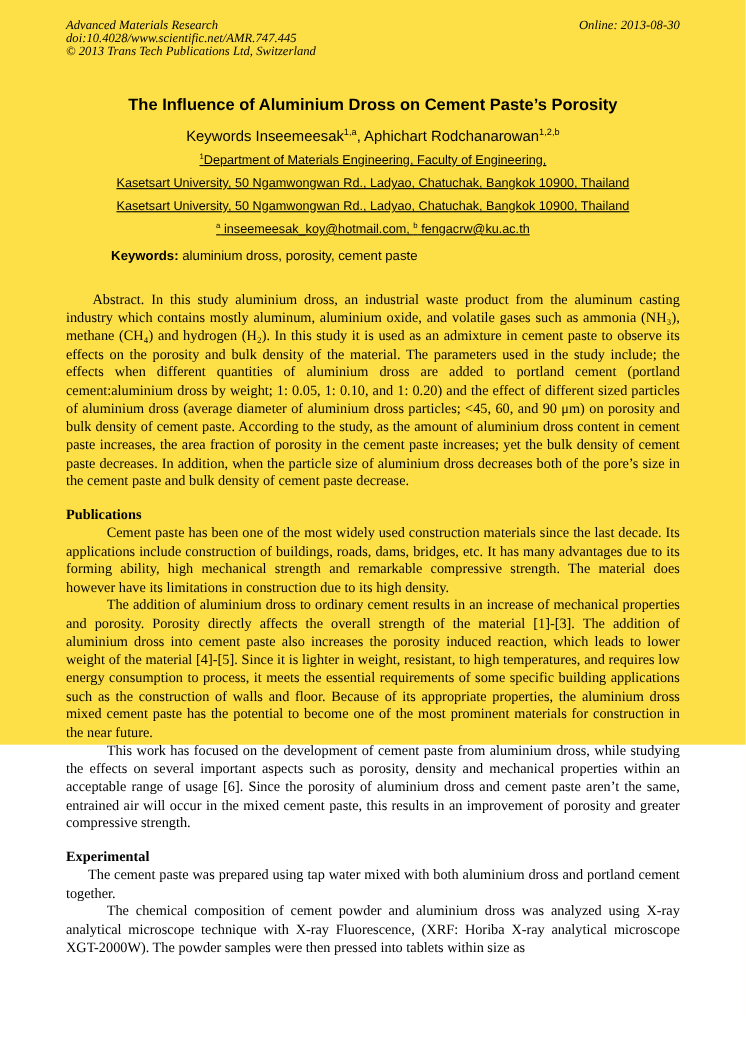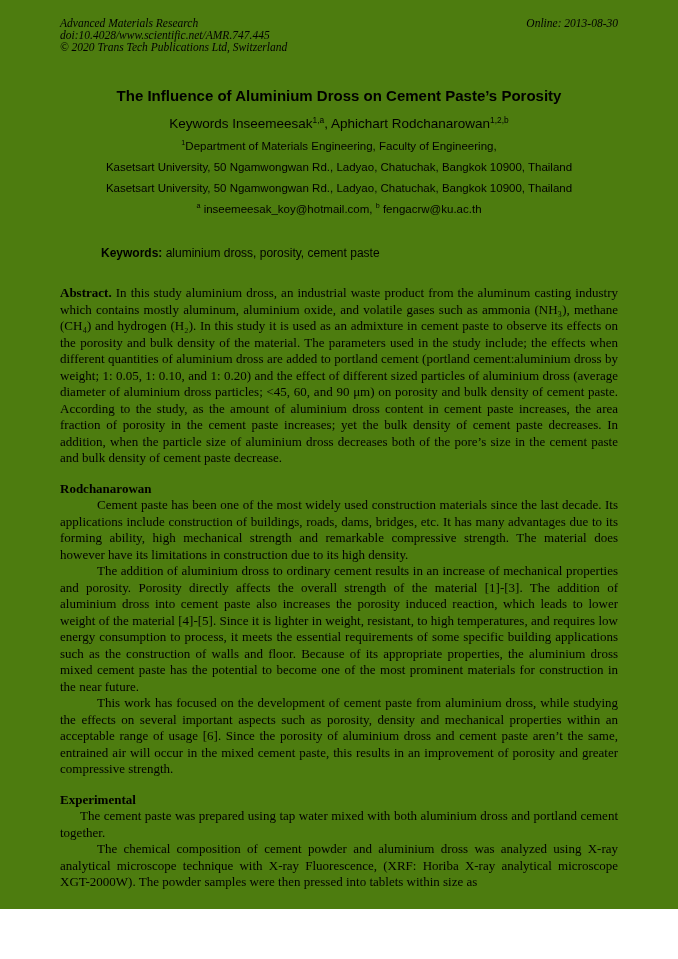--- a/index.html
+++ b/index.html
@@ -4,23 +4,23 @@
 <style>
   * { margin: 0; padding: 0; box-sizing: border-box; }
   html, body { background: #ffffff; }
   body {
     width: 678px; height: 959px;
     position: relative;
     color: #000000;
     overflow: hidden;
   }
   .page {
-    width: 678px; height: 909px;
+    width: 678px; height: 677px;
     padding: 17px 60px 0 60px;
-    background: #4d7c0f;
+    background: #fde047;
   }
   
   .hdr {
     display: flex;
     justify-content: space-between;
     align-items: flex-start;
     font-family: "Liberation Serif", "DejaVu Serif", serif;
     font-style: italic;
     font-size: 11.5px;
     line-height: 12px;
@@ -43,45 +43,46 @@
     font-family: "Liberation Sans", "DejaVu Sans", sans-serif;
     font-size: 13.5px;
     line-height: 17px;
   }
   .affil, .emails {
     margin-top: 7px;
     text-align: center;
     font-family: "Liberation Sans", "DejaVu Sans", sans-serif;
     font-size: 11.5px;
     line-height: 14px;
+    text-decoration: underline;
   }
   sup {
     font-size: 0.62em;
     vertical-align: super;
     line-height: 0;
   }
 
   
   .keywords {
-    margin-top: 30px;
+    margin-top: 9px;
     font-family: "Liberation Sans", "DejaVu Sans", sans-serif;
     font-size: 12px;
     line-height: 15px;
     padding-left: 41px;
   }
   .keywords b { font-weight: bold; }
 
   
   .body-text {
     font-family: "Liberation Serif", "DejaVu Serif", serif;
     font-size: 13px;
     line-height: 16.5px;
   }
   .abstract { margin-top: 24px; text-align: justify; }
-  .abstract b { font-weight: bold; }
+  .abstract b { font-weight: normal; margin-left: 24px; }
   h2.sec-head {
     margin-top: 14px;
     font-family: "Liberation Serif", "DejaVu Serif", serif;
     font-size: 13px;
     font-weight: bold;
     line-height: 16.5px;
   }
   p.para { text-align: justify; }
   .ind-lg { text-indent: 37px; }
   .ind-md { text-indent: 20px; }
@@ -89,42 +90,42 @@
 </style>
 </head>
 <body>
 
 <div class="page">
 
   <div class="hdr">
     <div class="hdr-left">
       <div>Advanced Materials Research</div>
       <div>doi:10.4028/www.scientific.net/AMR.747.445</div>
-      <div>© 2020 Trans Tech Publications Ltd, Switzerland</div>
+      <div>© 2013 Trans Tech Publications Ltd, Switzerland</div>
     </div>
     <div class="hdr-right">Online: 2013-08-30</div>
   </div>
 
   <h1 class="title">The Influence of Aluminium Dross on Cement Paste’s Porosity</h1>
 
   <div class="authors"><span>Keywords Inseemeesak</span><sup>1,a</sup><span>, </span><span>Aphichart Rodchanarowan</span><sup>1,2,b</sup></div>
 
   <div class="affil"><sup>1</sup><span>Department of Materials Engineering, Faculty of Engineering,</span></div>
   <div class="affil"><sup></sup><span>Kasetsart University, 50 Ngamwongwan Rd., Ladyao, Chatuchak, Bangkok 10900, Thailand</span></div>
   <div class="affil"><sup></sup><span>Kasetsart University, 50 Ngamwongwan Rd., Ladyao, Chatuchak, Bangkok 10900, Thailand</span></div>
 
   <div class="emails"><sup>a</sup><span> inseemeesak_koy@hotmail.com, </span><sup>b</sup><span> fengacrw@ku.ac.th</span></div>
 
   <p class="keywords"><b>Keywords:</b><span> aluminium dross, porosity, cement paste</span></p>
 
   <div class="body-text">
 
     <p class="abstract"><b>Abstract.</b><span> In this study aluminium dross, an industrial waste product from the aluminum casting industry which contains mostly aluminum, aluminium oxide, and volatile gases such as ammonia (NH₃), methane (CH₄) and hydrogen (H₂). In this study it is used as an admixture in cement paste to observe its effects on the porosity and bulk density of the material. The parameters used in the study include; the effects when different quantities of aluminium dross are added to portland cement (portland cement:aluminium dross by weight; 1: 0.05, 1: 0.10, and 1: 0.20) and the effect of different sized particles of aluminium dross (average diameter of aluminium dross particles; &lt;45, 60, and 90 μm) on porosity and bulk density of cement paste.  According to the study, as the amount of aluminium dross content in cement paste increases, the area fraction of porosity in the cement paste increases; yet the bulk density of cement paste decreases. In addition, when the particle size of aluminium dross decreases both of the pore’s size in the cement paste and bulk density of cement paste decrease.</span></p>
 
-    <h2 class="sec-head">Rodchanarowan</h2>
+    <h2 class="sec-head">Publications</h2>
     <p class="para ind-lg">Cement paste has been one of the most widely used construction materials since the last decade. Its applications include construction of buildings, roads, dams, bridges, etc. It has many advantages due to its forming ability, high mechanical strength and remarkable compressive strength. The material does however have its limitations in construction due to its high density.</p>
     <p class="para ind-lg">The addition of aluminium dross to ordinary cement results in an increase of mechanical properties and porosity. Porosity directly affects the overall strength of the material [1]-[3]. The addition of aluminium dross into cement paste also increases the porosity induced reaction, which leads to lower weight of the material [4]-[5]. Since it is lighter in weight, resistant, to high temperatures, and requires low energy consumption to process, it meets the essential requirements of some specific building applications such as the construction of walls and floor. Because of its appropriate properties, the aluminium dross mixed cement paste has the potential to become one of the most prominent materials for construction in the near future.</p>
     <p class="para ind-lg">This work has focused on the development of cement paste from aluminium dross, while studying the effects on several important aspects such as porosity, density and mechanical properties within an acceptable range of usage [6]. Since the porosity of aluminium dross and cement paste aren’t the same, entrained air will occur in the mixed cement paste, this results in an improvement of porosity and greater compressive strength.</p>
 
     <h2 class="sec-head">Experimental</h2>
     <p class="para ind-md">The cement paste was prepared using tap water mixed with both aluminium dross and portland cement together.</p>
     <p class="para ind-lg">The chemical composition of cement powder and aluminium dross was analyzed using X-ray analytical microscope technique with X-ray Fluorescence, (XRF: Horiba X-ray analytical microscope XGT-2000W). The powder samples were then pressed into tablets within size as</p>
 
   </div>
 

